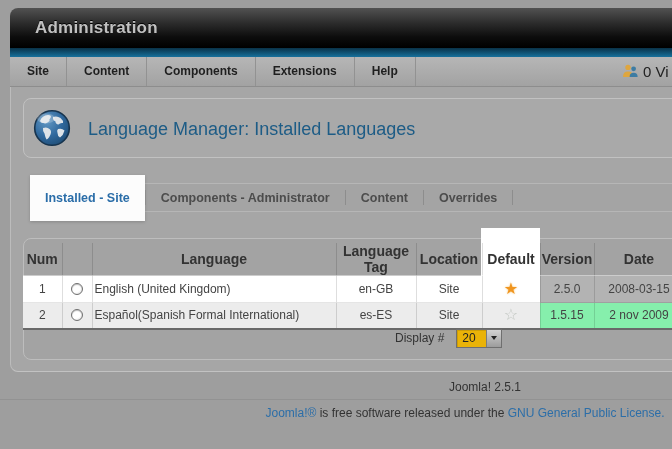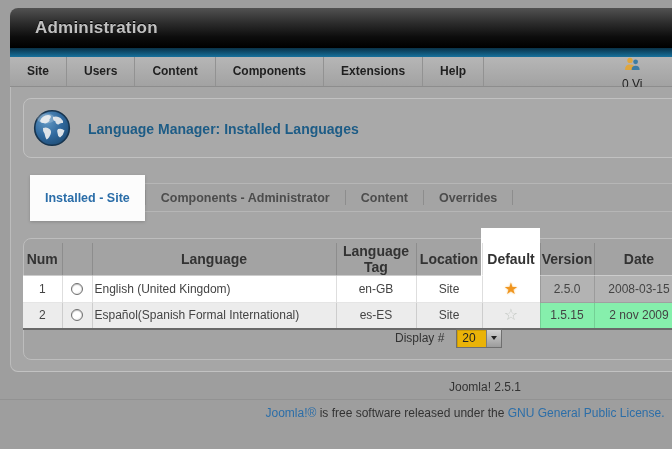--- a/index.html
+++ b/index.html
@@ -15,32 +15,32 @@
     color:#c1c1c1; text-shadow:0 -1px 0 #000; letter-spacing:.2px; }
   .blue-strip { position:absolute; left:10px; top:48px; width:880px; height:9px;
     background:linear-gradient(#0a3248, #17719c); }
 
   .menubar { position:absolute; left:10px; top:57px; width:880px; height:30px;
     background:linear-gradient(#b6b6b6, #a2a2a2); border-bottom:1px solid #8d8d8d;
     display:flex; align-items:stretch; }
   .menu-item { padding:0 17px; line-height:29px; font-size:12px; font-weight:bold;
     color:#1f1f1f; border-right:1px solid #929292; cursor:default; }
   .menu-status { position:absolute; left:622px; top:57px; height:29px; display:flex;
-    align-items:center; gap:4px; font-size:12px; color:#222; white-space:nowrap;flex-direction:column; }
+    align-items:center; gap:4px; font-size:15px; color:#222; white-space:nowrap; }
 
   
   .content { position:absolute; left:10px; top:87px; width:880px; height:285px;
     background:#a6a6a6; border-left:1px solid #bcbcbc; border-bottom:1px solid #c2c2c2;
     border-radius:0 0 8px 8px; }
 
   .title-panel { position:absolute; left:23px; top:98px; width:845px; height:60px;
     background:#a9a9a9; border:1px solid #c1c1c1; border-radius:8px; }
   .globe { position:absolute; left:9px; top:10px; }
-  .page-title { position:absolute; left:64px; top:0; line-height:60px; font-size:14px;
-    font-weight:bold; color:#1d5c86; }
+  .page-title { position:absolute; left:64px; top:0; line-height:60px; font-size:18px;
+    font-weight:normal; color:#1d5c86; }
 
   
   .tab-highlight { position:absolute; left:30px; top:175px; width:115px; height:46px;
     background:#fcfcfc; z-index:2; box-shadow:0 1px 3px rgba(0,0,0,.18); }
   .tab-bar { position:absolute; left:30px; top:183px; width:845px; height:29px;
     border:1px solid #b6b6b6; border-radius:6px; background:#a4a4a4; z-index:1; }
   .tab-row { position:absolute; left:30px; top:183px; width:845px; height:29px; z-index:3;
     display:flex; align-items:center; }
   .tab { padding:0 15px; font-size:12.5px; font-weight:bold; color:#4c4c4c; cursor:default; }
   .tab.active { color:#2a6da8; }
@@ -101,21 +101,20 @@
 
 <div id="screen">
 
   <div class="header-bar">
     <div class="header-title">Administration</div>
   </div>
   <div class="blue-strip"></div>
 
   <div class="menubar">
     <div class="menu-item">Site</div>
-    <div class="menu-item">Users</div>
     <div class="menu-item">Content</div>
     <div class="menu-item">Components</div>
     <div class="menu-item">Extensions</div>
     <div class="menu-item">Help</div>
   </div>
   <div class="menu-status">
     <span>
       <svg width="17" height="13" viewBox="0 0 17 13">
         <circle cx="6" cy="3.4" r="2.7" fill="#dfa63e"></circle>
         <path d="M1 13 Q1 7.6 6 7.6 Q11 7.6 11 13 Z" fill="#dfa63e"></path>

